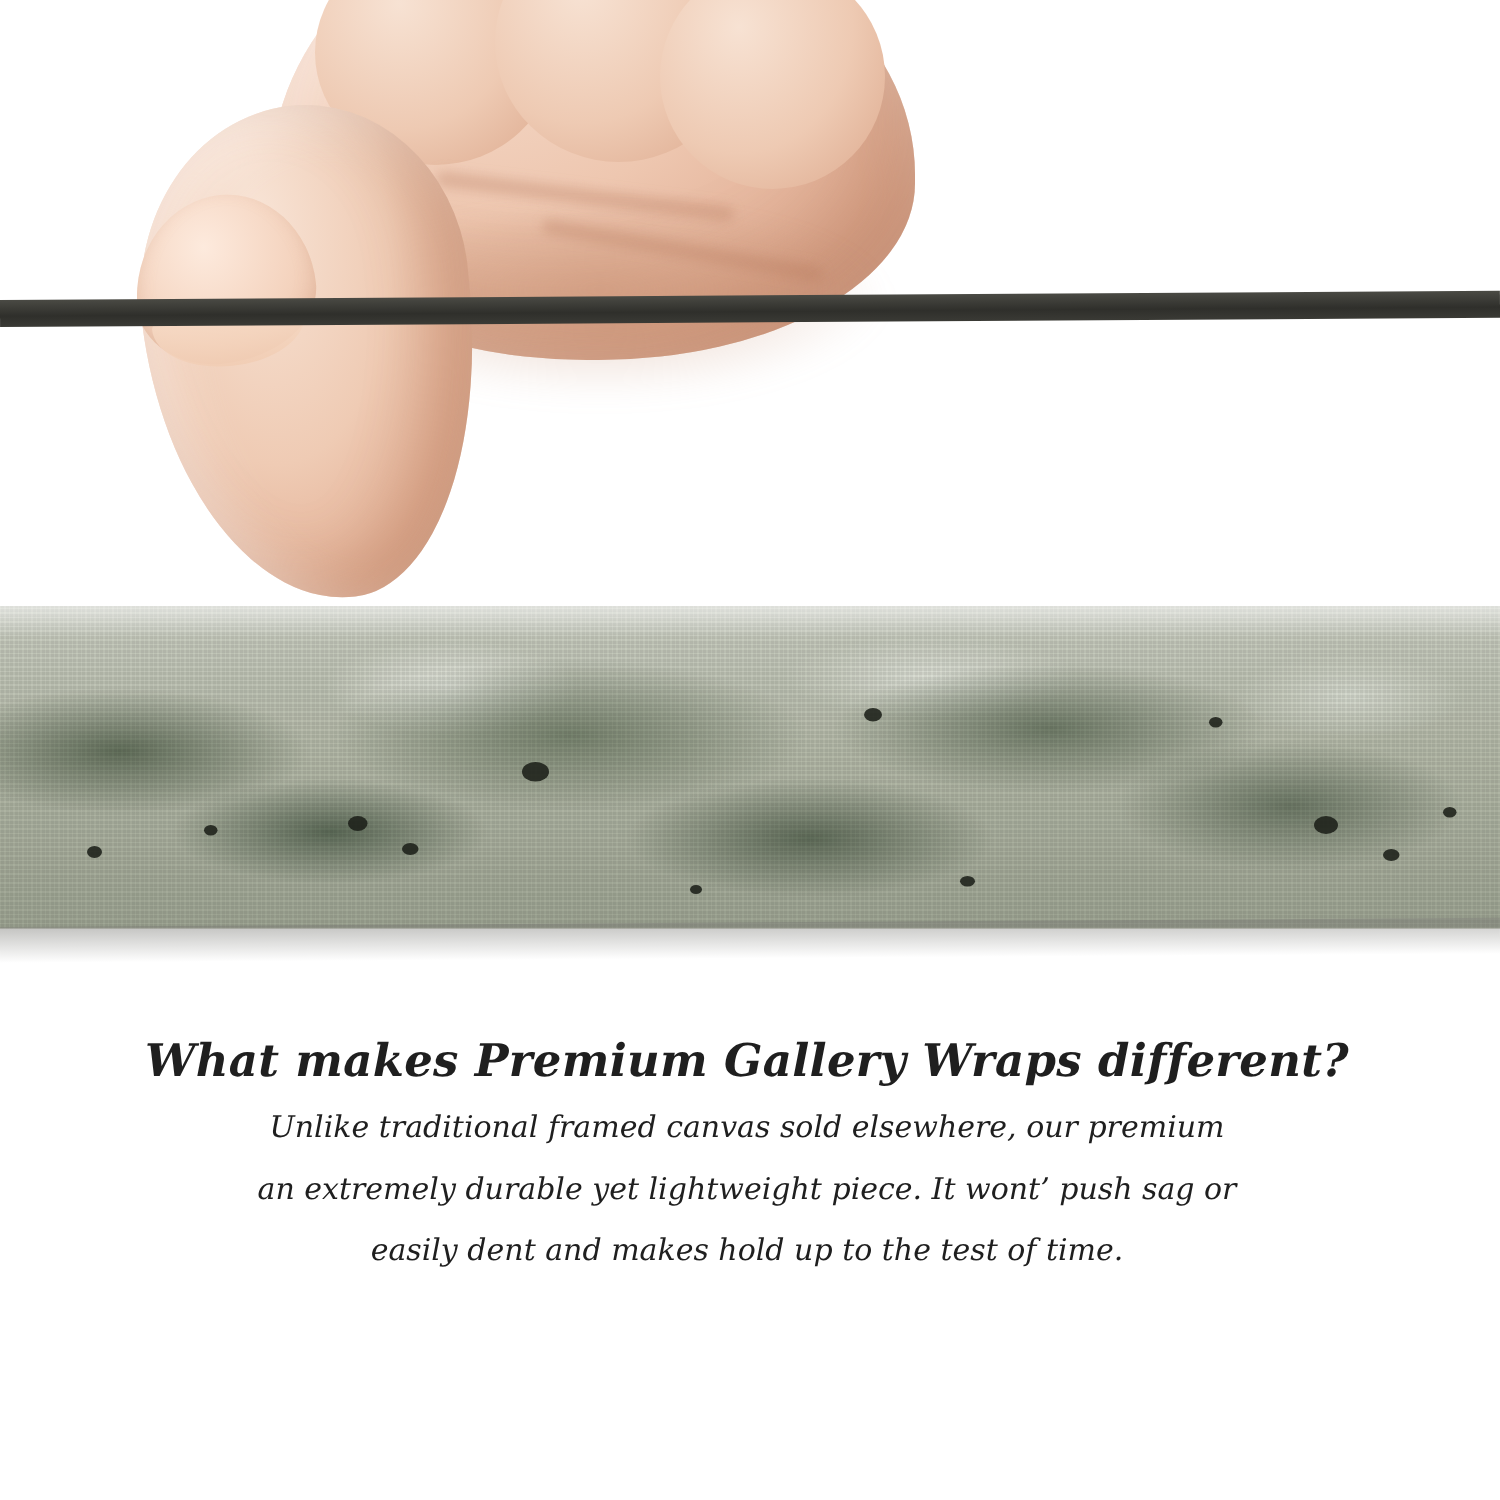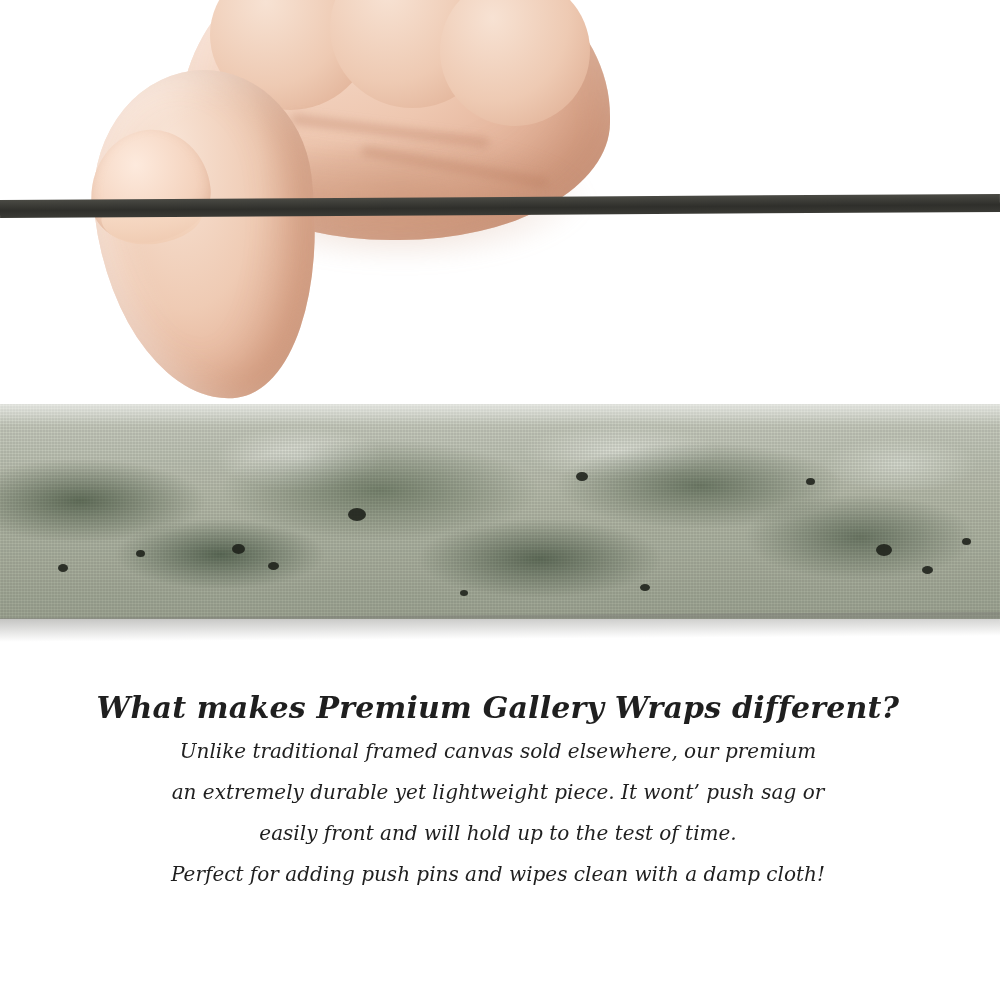--- a/index.html
+++ b/index.html
@@ -252,18 +252,17 @@
 
     <div class="strip-edge-dark"></div>
     <div class="strip-shadow"></div>
   </div>
 
   <div class="caption">
     <h2>What makes Premium Gallery Wraps different?</h2>
     <p>
       <span class="line">Unlike traditional framed canvas sold elsewhere, our premium</span>
       <span class="line">an extremely durable yet lightweight piece. It wont’ push sag or</span>
-      <span class="line">easily front and will hold up to the test of time.</span>
-      <span class="line">Perfect for adding push pins and wipes clean with a damp cloth!</span>
+      <span class="line">easily dent and makes hold up to the test of time.</span>
     </p>
   </div>
 
 </div>
 
 </body></html>

